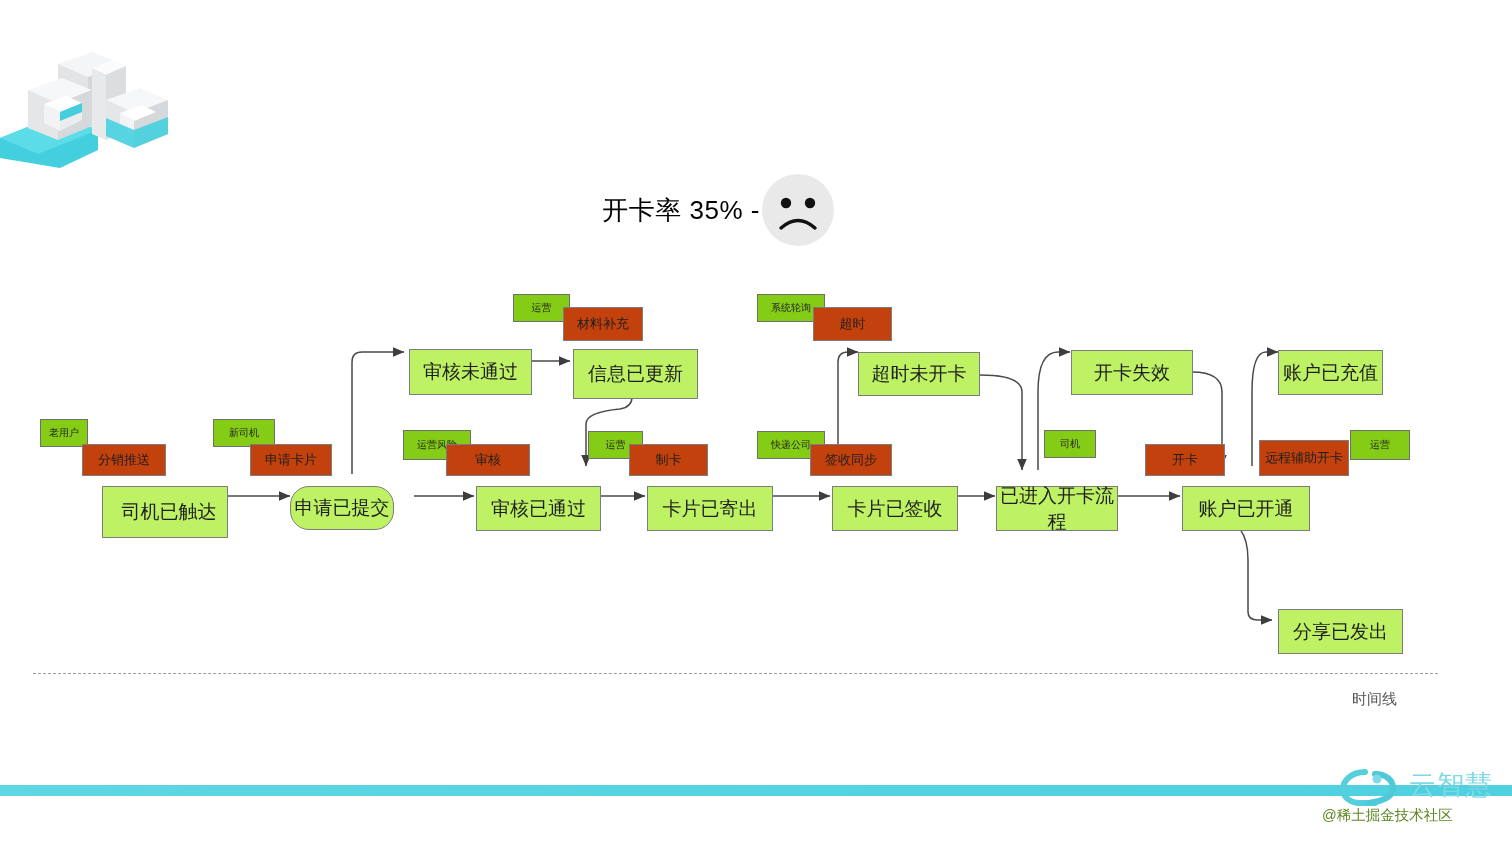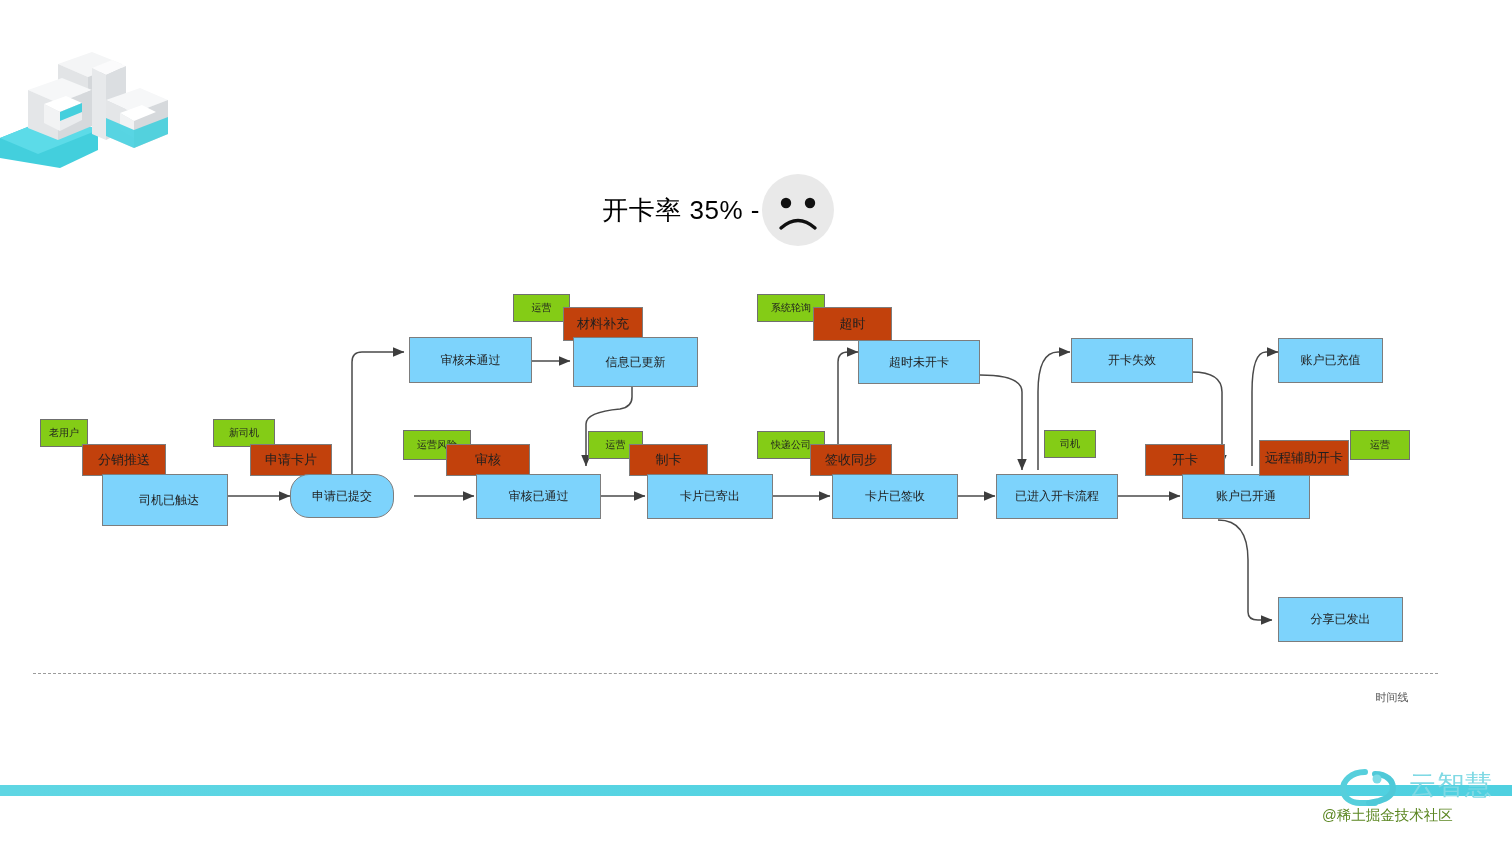--- a/index.html
+++ b/index.html
@@ -22,34 +22,34 @@
     white-space:nowrap;letter-spacing:0.5px;
   }
   #sadface{position:absolute;left:760px;top:172px;width:76px;height:76px;}
 
   
   #flow{position:absolute;left:0;top:0;width:1512px;height:846px;}
 
   .node{position:absolute;box-sizing:border-box;display:flex;align-items:center;
         justify-content:center;text-align:center;color:#1f1f1f;}
   
-  .n-main{background:#7dd3fc;border:1.3px solid #7d7d7d;font-size:12px;}
+  .n-main{background:#bef264;border:1.3px solid #7d7d7d;font-size:19px;margin-top:12px;}
   
   .n-mid{background:#c2410c;border:1.3px solid #7d7d7d;font-size:13px;}
   
   .n-actor{background:#84cc16;border:1.3px solid #6f6f6f;font-size:10px;}
 
   
   #timeline{
     position:absolute;left:33px;top:673px;width:1405px;height:0;
     border-top:1.4px dashed #9b9b9b;
   }
   #timeline-label{
     position:absolute;left:1352px;top:690px;width:80px;
-    font-size:11px;color:#555;text-align:center;
+    font-size:15px;color:#555;text-align:left;
   }
 
   
   #footer-bar{position:absolute;left:0;top:785px;width:1512px;height:11px;
     background:linear-gradient(90deg,#5fd6e3 0%,#54d3e2 55%,#4fd0e0 100%);}
   #brand{position:absolute;left:1335px;top:762px;width:180px;height:46px;}
   #watermark{
     position:absolute;left:1322px;top:806px;width:190px;height:22px;
     font-size:14.5px;color:#4d7c0f;white-space:nowrap;opacity:.92;
   }

